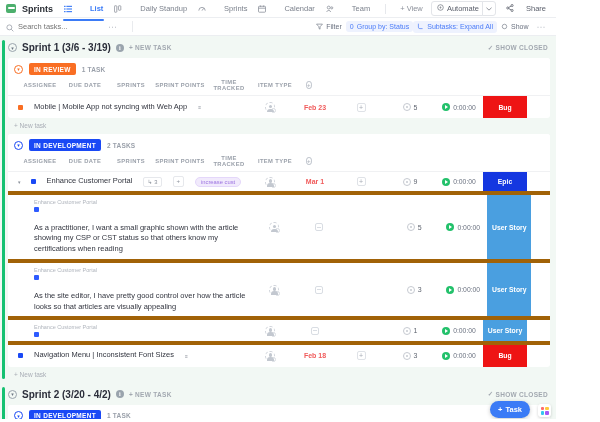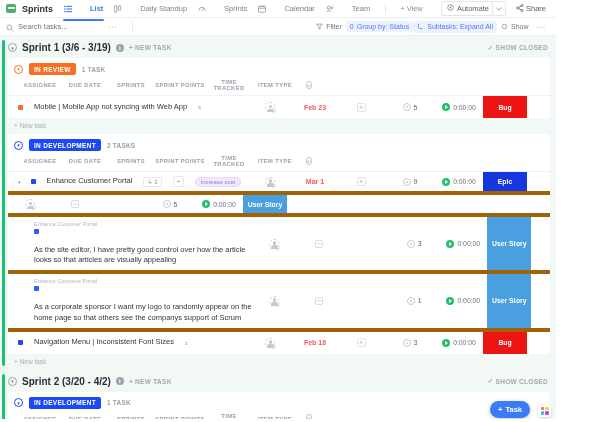--- a/index.html
+++ b/index.html
@@ -29,21 +29,21 @@
   .vtab.active::after{content:"";position:absolute;left:0;right:0;bottom:-5px;height:2px;background:#3b7bf6;border-radius:1px;}
   .vtab svg{display:block;}
   .vdiv{width:1px;height:10px;background:#e6e8ec;margin:0 5px;}
   .addview{font-size:7.5px;color:#8b909a;display:flex;align-items:center;gap:2px;}
   .spacer{flex:1;}
   .btn-pill{
     display:flex;align-items:center;gap:3px;font-size:7.5px;color:#5a5f6b;
     border:1px solid #e3e5e9;border-radius:3px;padding:2px 5px;background:#fff;white-space:nowrap;
   }
   .btn-caret{border-left:1px solid #e3e5e9;padding:2px 3px;border-radius:0 3px 3px 0;margin-left:-3px;}
-  .btn-plain{display:flex;align-items:center;gap:2px;font-size:7.5px;color:#5a5f6b;padding:2px 4px;}
+  .btn-plain{display:flex;align-items:center;gap:12px;font-size:7.5px;color:#5a5f6b;padding:2px 4px;}
 
   
   .filterbar{
     height:18px;display:flex;align-items:center;padding:0 6px;
     border-bottom:1px solid #eceef1;background:#fff;
   }
   .search{display:flex;align-items:center;gap:4px;width:120px;}
   .search input{
     border:0;outline:0;font-size:7.5px;color:#9aa0aa;background:transparent;width:86px;
     font-family:"Liberation Sans", sans-serif;
@@ -434,20 +434,27 @@
                 <span class="play"></span>
                 <span>0:00:00</span>
               </div>
             </div>
             <div class="c c-type typecell">
               <div class="typebox" style="background: rgb(20, 55, 224);">Epic</div>
             </div>
             <div class="addcol"></div>
           </div>
           <div class="row">
+            <div class="namecell sub">
+              <div class="parentcrumb">Enhance Customer Portal</div>
+              <div class="nameline">
+                <span class="sq" style="background: rgb(46, 91, 255);"></span>
+                <span class="tasktext wrap">As a practitioner, I want a small graphic shown with the article showing my CSP or CST status so that others know my certifications when reading</span>
+              </div>
+            </div>
             <div class="c c-assignee">
               <div class="avatar">
                 <span class="av-badge"></span>
               </div>
             </div>
             <div class="c c-due">
               <span class="due-empty"></span>
             </div>
             <div class="c c-sprints"></div>
             <div class="c c-points">
@@ -499,21 +506,20 @@
             <div class="c c-type typecell">
               <div class="typebox" style="background: rgb(74, 159, 224);">User Story</div>
             </div>
             <div class="addcol"></div>
           </div>
           <div class="row">
             <div class="namecell sub">
               <div class="parentcrumb">Enhance Customer Portal</div>
               <div class="nameline">
                 <span class="sq" style="background: rgb(46, 91, 255);"></span>
-                <span class="tasktext wrap">As a corporate sponsor I want my logo to randomly appear on the home page so that others see the companys support of Scrum</span>
               </div>
             </div>
             <div class="c c-assignee">
               <div class="avatar">
                 <span class="av-badge"></span>
               </div>
             </div>
             <div class="c c-due">
               <span class="due-empty"></span>
             </div>

